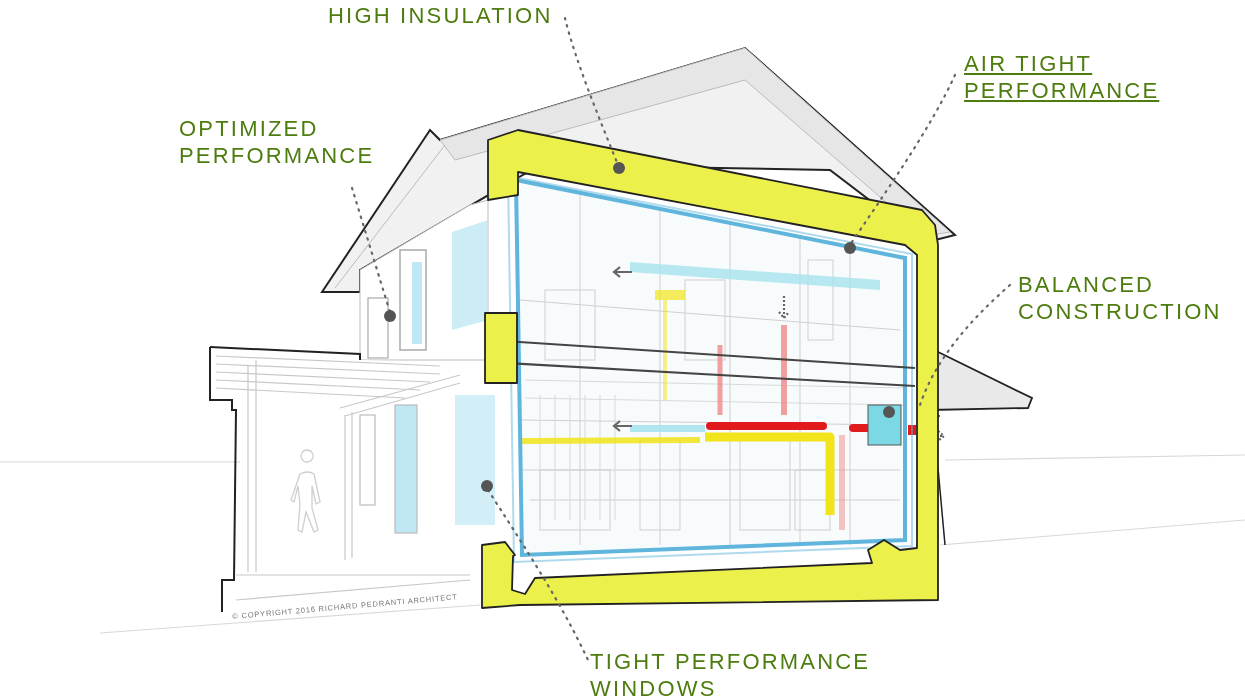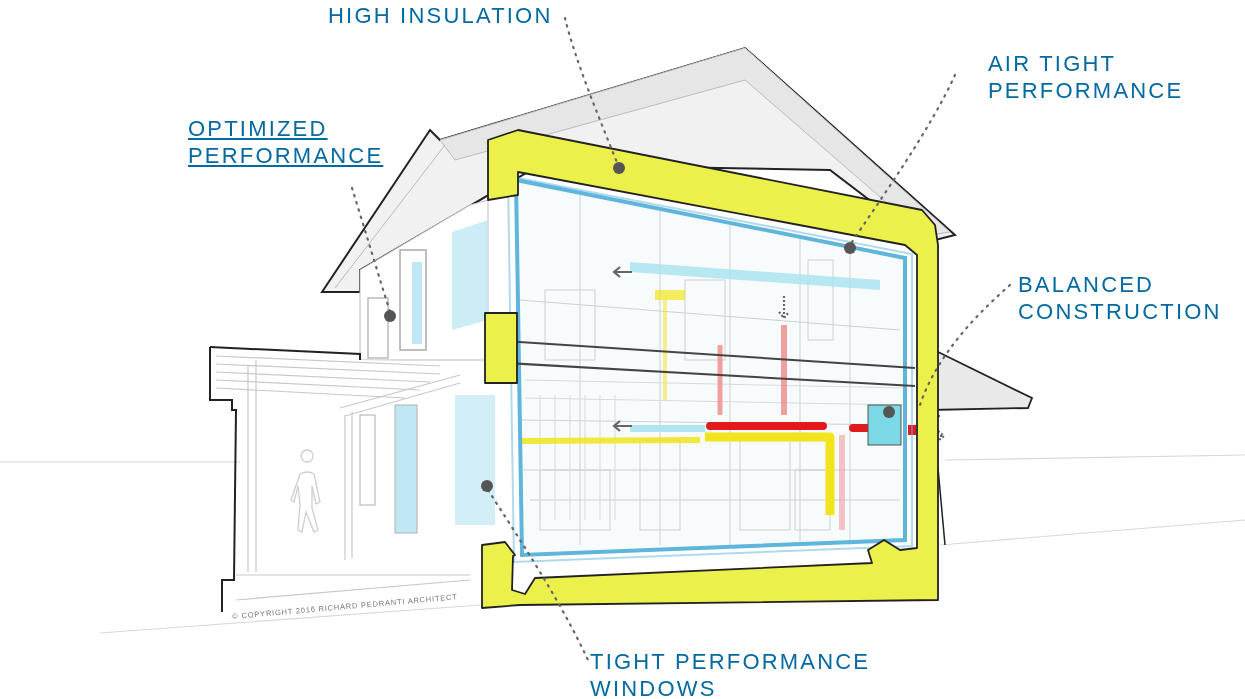--- a/index.html
+++ b/index.html
@@ -1,20 +1,20 @@
 <!DOCTYPE html>
 <html><head>
 <meta charset="utf-8">
 <style>
   html, body { margin: 0; padding: 0; background: #ffffff; }
   body { width: 1245px; height: 699px; position: relative; overflow: hidden; font-family: "Liberation Sans", sans-serif; }
   #stage { position: absolute; left: 0; top: 0; width: 1245px; height: 699px; }
   .label {
     position: absolute;
-    color: #0369a1;
+    color: #4d7c0f;
     font-family: "Liberation Sans", sans-serif;
     font-size: 22px;
     letter-spacing: 2.2px;
     line-height: 27px;
     white-space: nowrap;
   }
   .label span { display: block; }
   .copyright {
     position: absolute;
     left: 232px; top: 612px;
@@ -170,25 +170,25 @@
     <circle cx="390" cy="316" r="6"></circle>
     <circle cx="889" cy="412" r="6"></circle>
     <circle cx="487" cy="486" r="6"></circle>
   </g>
 </svg>
 
   
   <div class="label" style="left:328px; top:2px;">
     <span>HIGH INSULATION</span>
   </div>
-  <div class="label" style="left:988px; top:50px;">
+  <div class="label" style="left:964px; top:50px;text-decoration:underline;">
     <span>AIR TIGHT</span>
     <span>PERFORMANCE</span>
   </div>
-  <div class="label" style="left:188px; top:115px;text-decoration:underline;">
+  <div class="label" style="left:179px; top:115px;">
     <span>OPTIMIZED</span>
     <span>PERFORMANCE</span>
   </div>
   <div class="label" style="left:1018px; top:271px;">
     <span>BALANCED</span>
     <span>CONSTRUCTION</span>
   </div>
   <div class="label" style="left:590px; top:648px;">
     <span>TIGHT PERFORMANCE</span>
     <span>WINDOWS</span>

